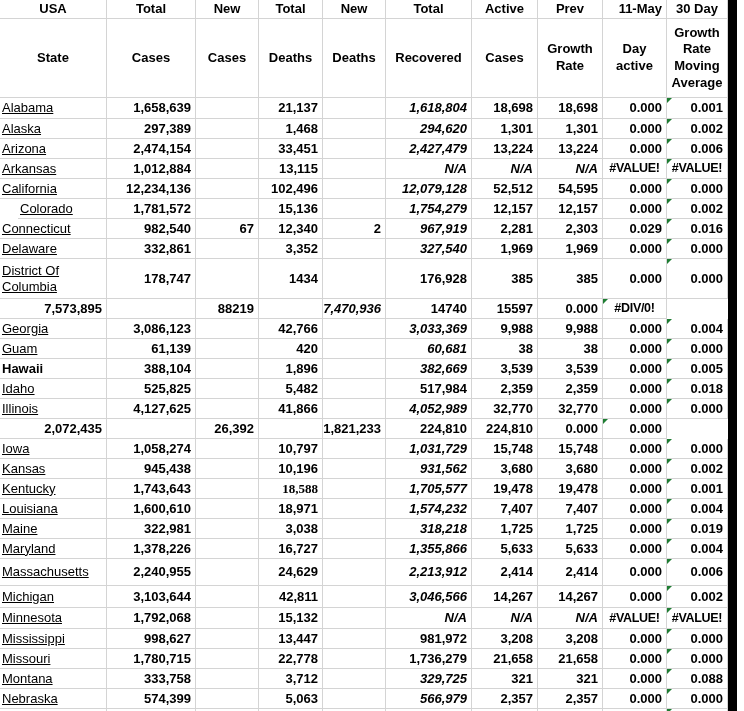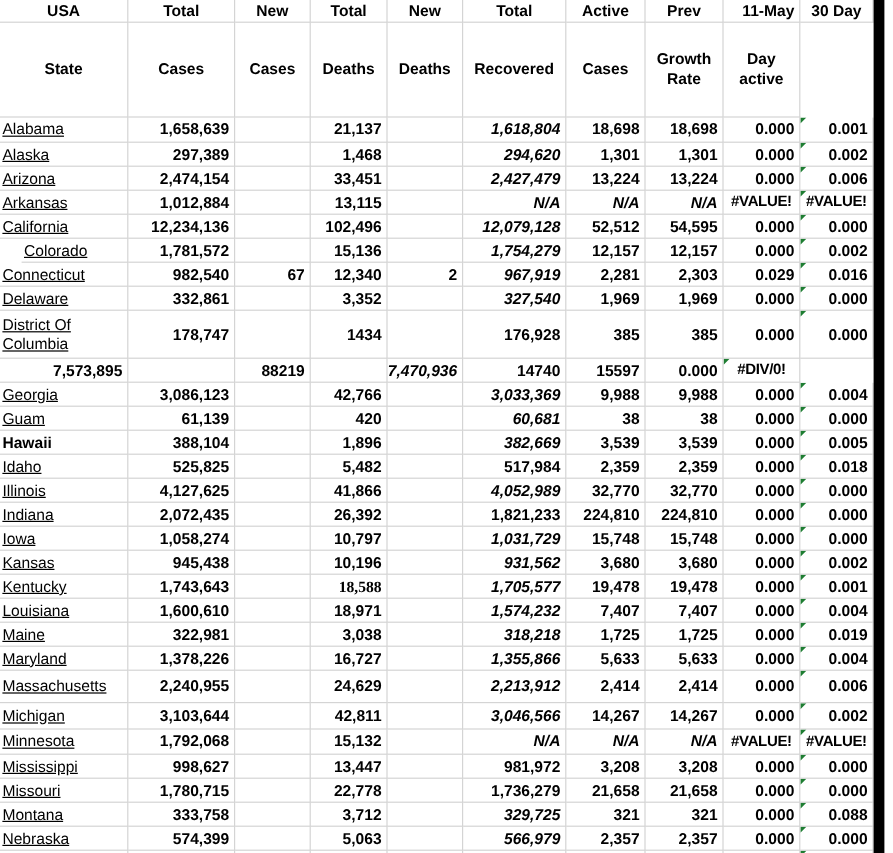--- a/index.html
+++ b/index.html
@@ -73,20 +73,21 @@
   <div class="row" id="hrow2">
     <div class="c h">State</div>
     <div class="c h">Cases</div>
     <div class="c h">Cases</div>
     <div class="c h">Deaths</div>
     <div class="c h">Deaths</div>
     <div class="c h">Recovered</div>
     <div class="c h">Cases</div>
     <div class="c h">Growth Rate</div>
     <div class="c h">Day active</div>
+    <div class="c h">Growth Rate Moving Average</div>
   </div>
 
   <div id="tbody">
       <div class="row">
     <div class="c state u" style="height: 21px;">
           <span class="st-txt">Alabama</span>
         </div>
     <div class="c num" style="height: 21px;">1,658,639</div>
     <div class="c num" style="height: 21px;"></div>
     <div class="c num" style="height: 21px;">21,137</div>
@@ -284,23 +285,20 @@
     <div class="c num" style="height: 20px;"></div>
     <div class="c num" style="height: 20px;">41,866</div>
     <div class="c num" style="height: 20px;"></div>
     <div class="c num it" style="height: 20px;">4,052,989</div>
     <div class="c num" style="height: 20px;">32,770</div>
     <div class="c num" style="height: 20px;">32,770</div>
     <div class="c num" style="height: 20px;">0.000</div>
     <div class="c num" style="height: 20px;"><span class="flag"></span>0.000</div>
   </div>
       <div class="row">
-    <div class="c state u" style="height: 20px;">
-          <span class="st-txt">Indiana</span>
-        </div>
     <div class="c num" style="height: 20px;">2,072,435</div>
     <div class="c num" style="height: 20px;"></div>
     <div class="c num" style="height: 20px;">26,392</div>
     <div class="c num" style="height: 20px;"></div>
     <div class="c num" style="height: 20px;">1,821,233</div>
     <div class="c num" style="height: 20px;">224,810</div>
     <div class="c num" style="height: 20px;">224,810</div>
     <div class="c num" style="height: 20px;">0.000</div>
     <div class="c num" style="height: 20px;"><span class="flag"></span>0.000</div>
   </div>

